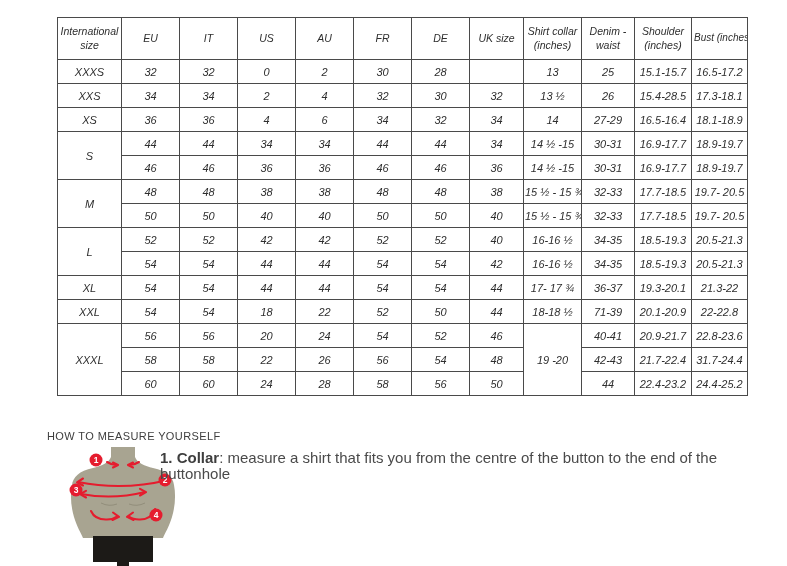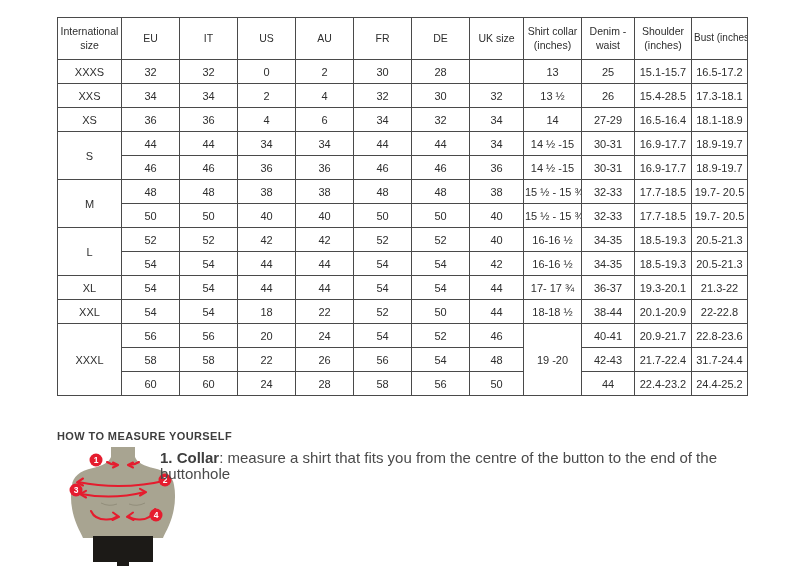--- a/index.html
+++ b/index.html
@@ -10,41 +10,41 @@
     --text:#2e2e2e;
   }
   *{box-sizing:border-box;margin:0;padding:0;}
   html,body{background:#ffffff;}
   body{
     width:787px;height:566px;position:relative;overflow:hidden;
     font-family:"Liberation Sans",sans-serif;color:var(--text);
   }
   
   .chart-wrap{position:absolute;left:57px;top:17px;width:678px;}
-  table{border-collapse:collapse;table-layout:fixed;width:678px;}
+  table{border-collapse:collapse;table-layout:fixed;width:678px;font-style:italic;}
   th,td{
     border:1px solid var(--border);
     text-align:center;vertical-align:middle;
     font-weight:normal;color:var(--text);
     overflow:hidden;
   }
   th{height:42px;font-size:10.5px;line-height:1.25;padding:1px 2px;}
   th:last-child{font-size:10px;white-space:nowrap;}
   td{height:24px;font-size:11px;padding:0 1px;white-space:nowrap;}
   col.c0{width:64px}
   col.cn{width:58px}
   col.c7{width:54px}
   col.c8{width:58px}
   col.c9{width:53px}
   col.c10{width:57px}
   col.c11{width:56px}
   
   .measure-title{
-    position:absolute;left:57px;top:430px;
-    font-size:11px;font-weight:bold;letter-spacing:.4px;color:#3e3e3e;
+    position:absolute;left:47px;top:430px;
+    font-size:11px;font-weight:normal;letter-spacing:.4px;color:#3e3e3e;
   }
   .figure{position:absolute;left:57px;top:447px;width:132px;height:119px;}
   .fig-line{stroke:var(--red);fill:none;stroke-width:2.1;stroke-linecap:round;stroke-linejoin:round;}
   .fig-arrow{stroke:var(--red);fill:none;stroke-width:2.1;stroke-linecap:round;stroke-linejoin:round;}
   .fig-circle{fill:var(--red);}
   .fig-num{fill:#ffffff;font-family:"Liberation Sans",sans-serif;font-size:8.5px;font-weight:bold;text-anchor:middle;}
   .torso{fill:var(--mannequin);}
   .shorts{fill:var(--shorts);}
   .chestline{stroke:#928e7b;stroke-width:1;fill:none;}
   .steps{position:absolute;left:160px;top:450px;width:560px;}
@@ -227,21 +227,21 @@
         <tr>
           <td>XXL</td>
           <td>54</td>
           <td>54</td>
           <td>18</td>
           <td>22</td>
           <td>52</td>
           <td>50</td>
           <td>44</td>
           <td>18-18 ½</td>
-          <td>38-44</td>
+          <td>71-39</td>
           <td>20.1-20.9</td>
           <td>22-22.8</td>
         </tr>
         <tr>
           <td rowspan="3">XXXL</td>
           <td>56</td>
           <td>56</td>
           <td>20</td>
           <td>24</td>
           <td>54</td>

